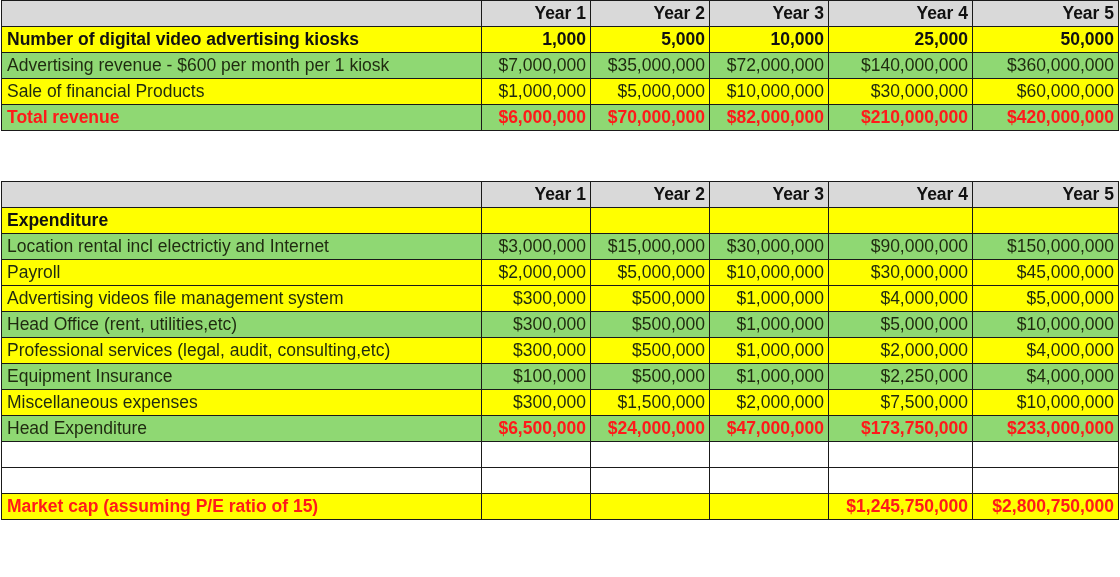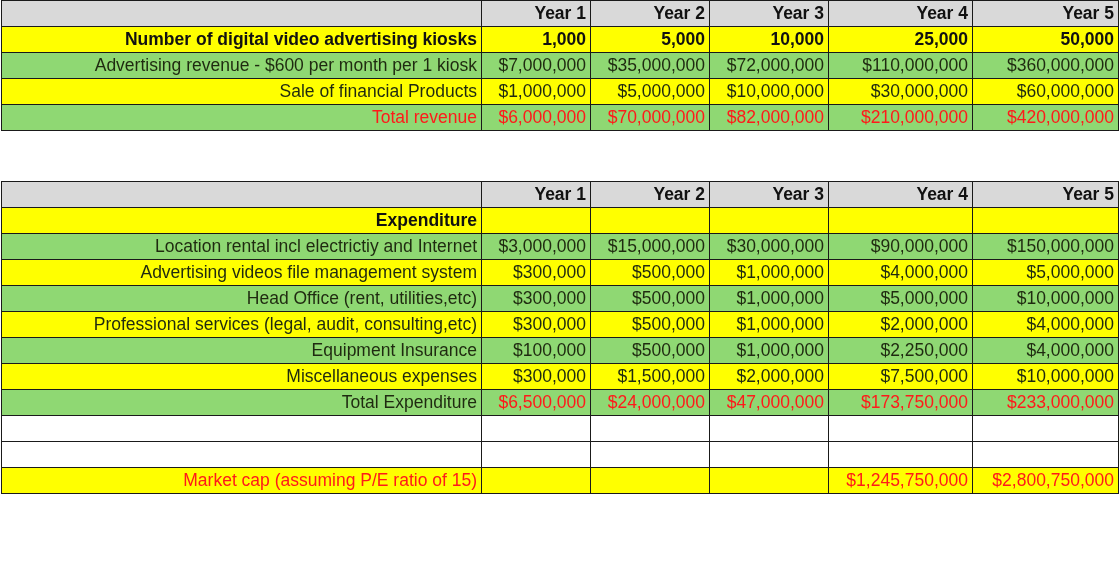--- a/index.html
+++ b/index.html
@@ -3,27 +3,27 @@
 <meta charset="utf-8">
 <style>
   html, body { margin: 0; padding: 0; background: #ffffff; }
   body { width: 1120px; height: 577px; position: relative; overflow: hidden;
          font-family: "Liberation Sans", "DejaVu Sans", sans-serif; }
   table.sheet { position: absolute; left: 1px; border-collapse: collapse; table-layout: fixed; }
   table.sheet td { border: 1px solid #1a1a1a; height: 25px; padding: 0 4px 0 5px;
                    font-size: 17.5px; color: #1f2a10; white-space: nowrap; overflow: hidden;
                    line-height: 25px; }
   td.num { text-align: right; padding-right: 4px; }
-  td.label { text-align: right; }
+  td.label { text-align: left; }
   tr.hdr td { background: #d9d9d9; font-weight: bold; color: #111; }
   tr.yellow td { background: #ffff00; }
   tr.green td { background: #8fd873; }
   tr.white td { background: #ffffff; }
   .bold { font-weight: bold; }
-  .red { color: #ff1a1a !important; font-weight: normal; }
+  .red { color: #ff1a1a !important; font-weight: bold; }
   .blk { color: #111 !important; }
   #t1 { top: 0px; }
   #t2 { top: 181px; }
   col.c0 { width: 480px; } col.c1 { width: 109px; } col.c2 { width: 119px; }
   col.c3 { width: 119px; } col.c4 { width: 144px; } col.c5 { width: 146px; }
 </style>
 </head>
 <body>
 
 <table class="sheet" id="t1">
@@ -50,21 +50,21 @@
     <td class="num bold blk">5,000</td>
     <td class="num bold blk">10,000</td>
     <td class="num bold blk">25,000</td>
     <td class="num bold blk">50,000</td>
   </tr>
   <tr class="green">
     <td class="label">Advertising revenue - $600 per month per 1 kiosk</td>
     <td class="num">$7,000,000</td>
     <td class="num">$35,000,000</td>
     <td class="num">$72,000,000</td>
-    <td class="num">$110,000,000</td>
+    <td class="num">$140,000,000</td>
     <td class="num">$360,000,000</td>
   </tr>
   <tr class="yellow">
     <td class="label">Sale of financial Products</td>
     <td class="num">$1,000,000</td>
     <td class="num">$5,000,000</td>
     <td class="num">$10,000,000</td>
     <td class="num">$30,000,000</td>
     <td class="num">$60,000,000</td>
   </tr>
@@ -107,20 +107,28 @@
   </tr>
   <tr class="green">
     <td class="label">Location rental incl  electrictiy and Internet</td>
     <td class="num">$3,000,000</td>
     <td class="num">$15,000,000</td>
     <td class="num">$30,000,000</td>
     <td class="num">$90,000,000</td>
     <td class="num">$150,000,000</td>
   </tr>
   <tr class="yellow">
+    <td class="label">Payroll</td>
+    <td class="num">$2,000,000</td>
+    <td class="num">$5,000,000</td>
+    <td class="num">$10,000,000</td>
+    <td class="num">$30,000,000</td>
+    <td class="num">$45,000,000</td>
+  </tr>
+  <tr class="yellow">
     <td class="label">Advertising videos file management system</td>
     <td class="num">$300,000</td>
     <td class="num">$500,000</td>
     <td class="num">$1,000,000</td>
     <td class="num">$4,000,000</td>
     <td class="num">$5,000,000</td>
   </tr>
   <tr class="green">
     <td class="label">Head Office (rent, utilities,etc)</td>
     <td class="num">$300,000</td>
@@ -147,21 +155,21 @@
   </tr>
   <tr class="yellow">
     <td class="label">Miscellaneous expenses</td>
     <td class="num">$300,000</td>
     <td class="num">$1,500,000</td>
     <td class="num">$2,000,000</td>
     <td class="num">$7,500,000</td>
     <td class="num">$10,000,000</td>
   </tr>
   <tr class="green">
-    <td class="label">Total Expenditure</td>
+    <td class="label">Head Expenditure</td>
     <td class="num red">$6,500,000</td>
     <td class="num red">$24,000,000</td>
     <td class="num red">$47,000,000</td>
     <td class="num red">$173,750,000</td>
     <td class="num red">$233,000,000</td>
   </tr>
   <tr class="white">
     <td></td>
     <td></td>
     <td></td>

